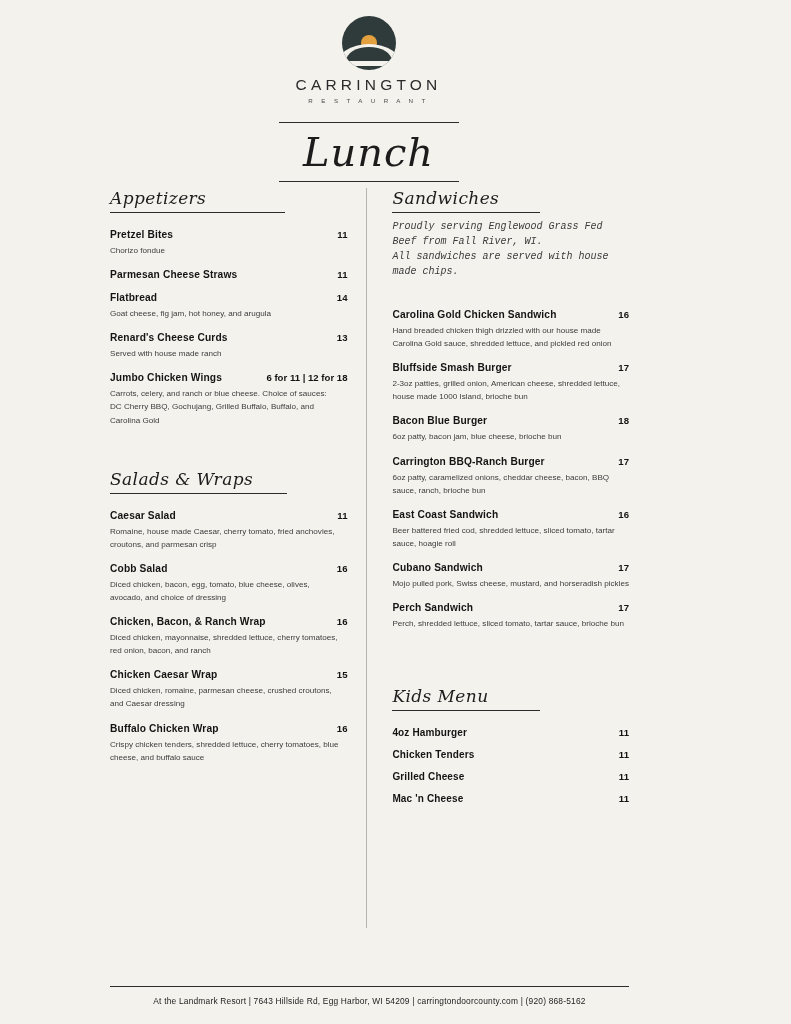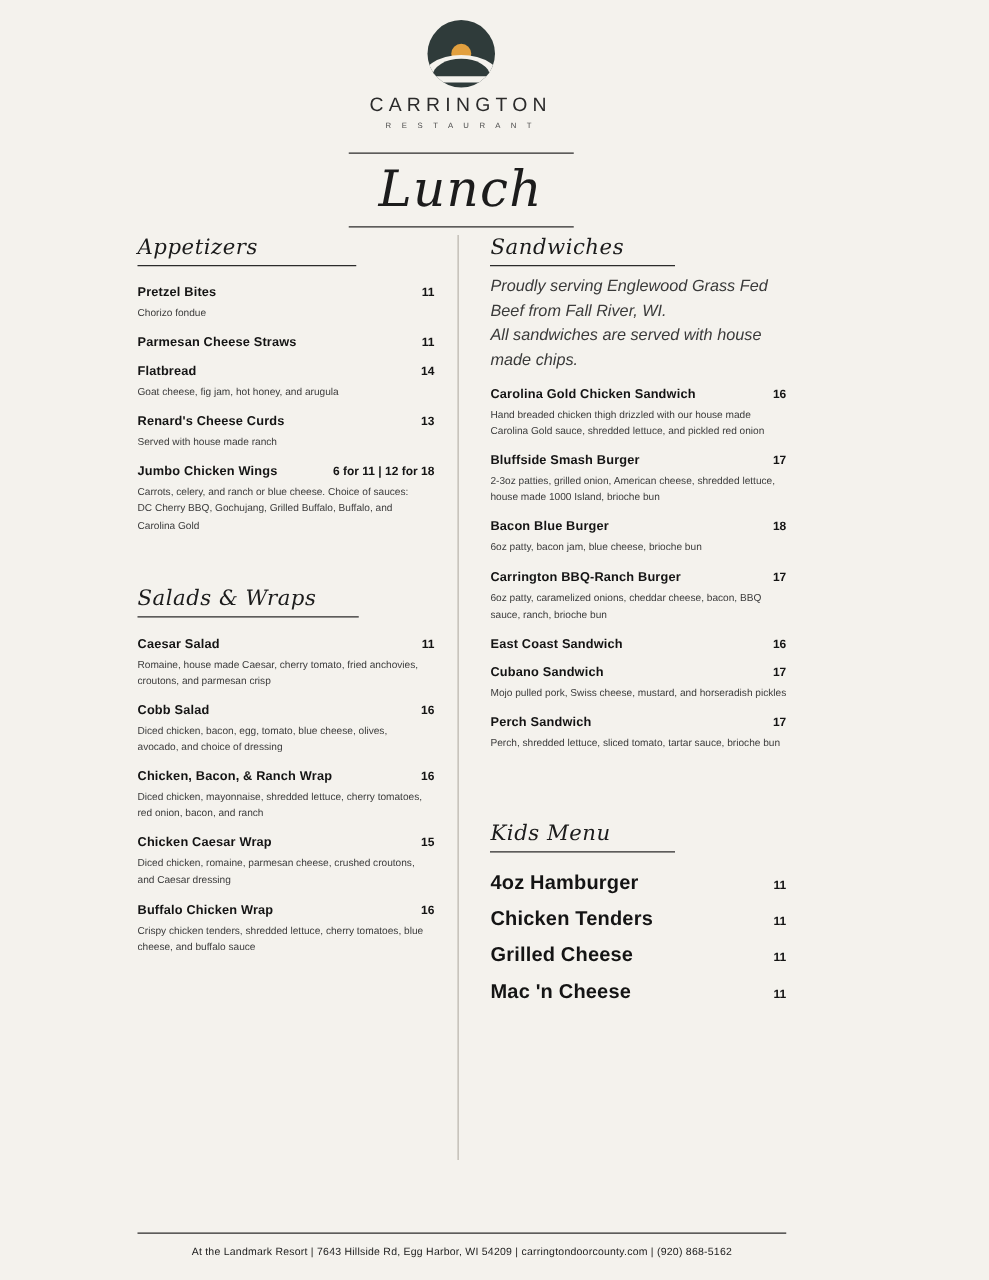--- a/index.html
+++ b/index.html
@@ -140,26 +140,26 @@
     background: #2b2b2b;
     margin-bottom: 16px;
   }
   .rule-w1 { width: 175px; }
   .rule-w2 { width: 148px; }
   .rule-w3 { width: 177px; }
 
   .section { margin-bottom: 34px; }
 
   .note {
-    font-family: Liberation Sans, sans-serif;
+    font-family: Liberation Mono, monospace;
     font-style: italic;
-    font-size: 13px;
+    font-size: 10px;
     line-height: 1.5;
     color: #3a3a3a;
-    margin: -10px 0 13px 0;
+    margin: -10px 0 30px 0;
   }
 
   .item { margin-bottom: 12px; }
   .item-row {
     display: flex;
     align-items: baseline;
     justify-content: space-between;
   }
   .item-name {
     font-size: 10.2px;
@@ -177,21 +177,21 @@
   .item-desc {
     font-size: 8.1px;
     line-height: 1.62;
     color: #3c3c3c;
     margin-top: 4px;
     max-width: 230px;
   }
   .col-right .item-desc { max-width: 246px; }
 
   .kids .item { margin-bottom: 11px; }
-  .kids .item-name { font-size: 16px; }
+  .kids .item-name { font-size: 10px; }
 
   
   .footer {
     position: absolute;
     left: 110px;
     right: 108px;
     bottom: 18px;
     text-align: center;
   }
   .footer-note {
@@ -371,20 +371,21 @@
             <span class="item-price">17</span>
           </div>
           <div class="item-desc">6oz patty, caramelized onions, cheddar cheese, bacon, BBQ sauce, ranch, brioche bun</div>
         </div>
 
         <div class="item">
           <div class="item-row">
             <span class="item-name">East Coast Sandwich</span>
             <span class="item-price">16</span>
           </div>
+          <div class="item-desc">Beer battered fried cod, shredded lettuce, sliced tomato, tartar sauce, hoagie roll</div>
         </div>
 
         <div class="item">
           <div class="item-row">
             <span class="item-name">Cubano Sandwich</span>
             <span class="item-price">17</span>
           </div>
           <div class="item-desc">Mojo pulled pork, Swiss cheese, mustard, and horseradish pickles</div>
         </div>
 

